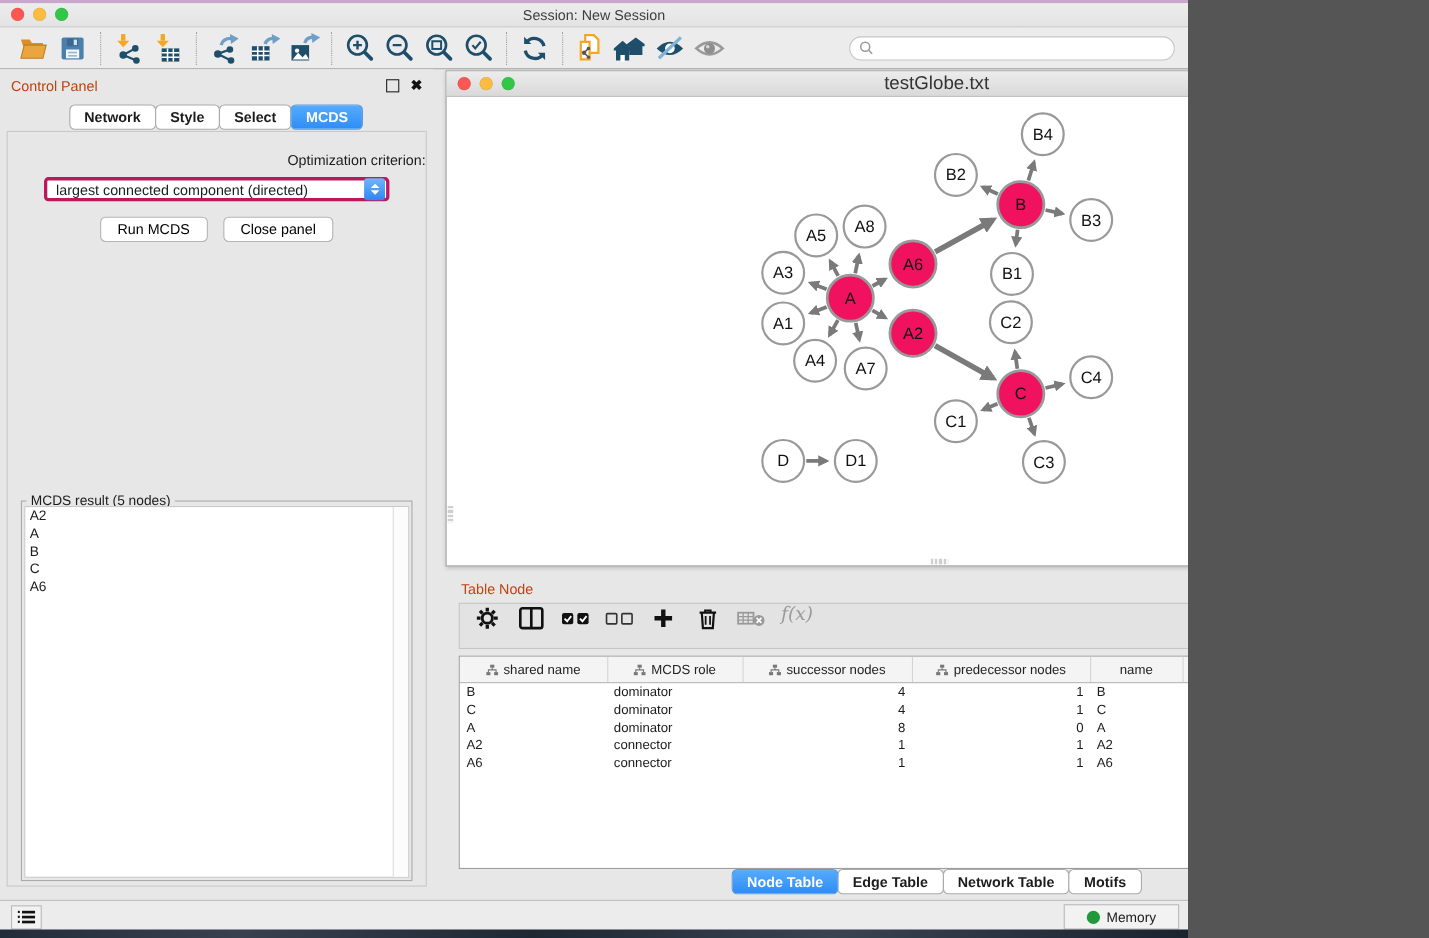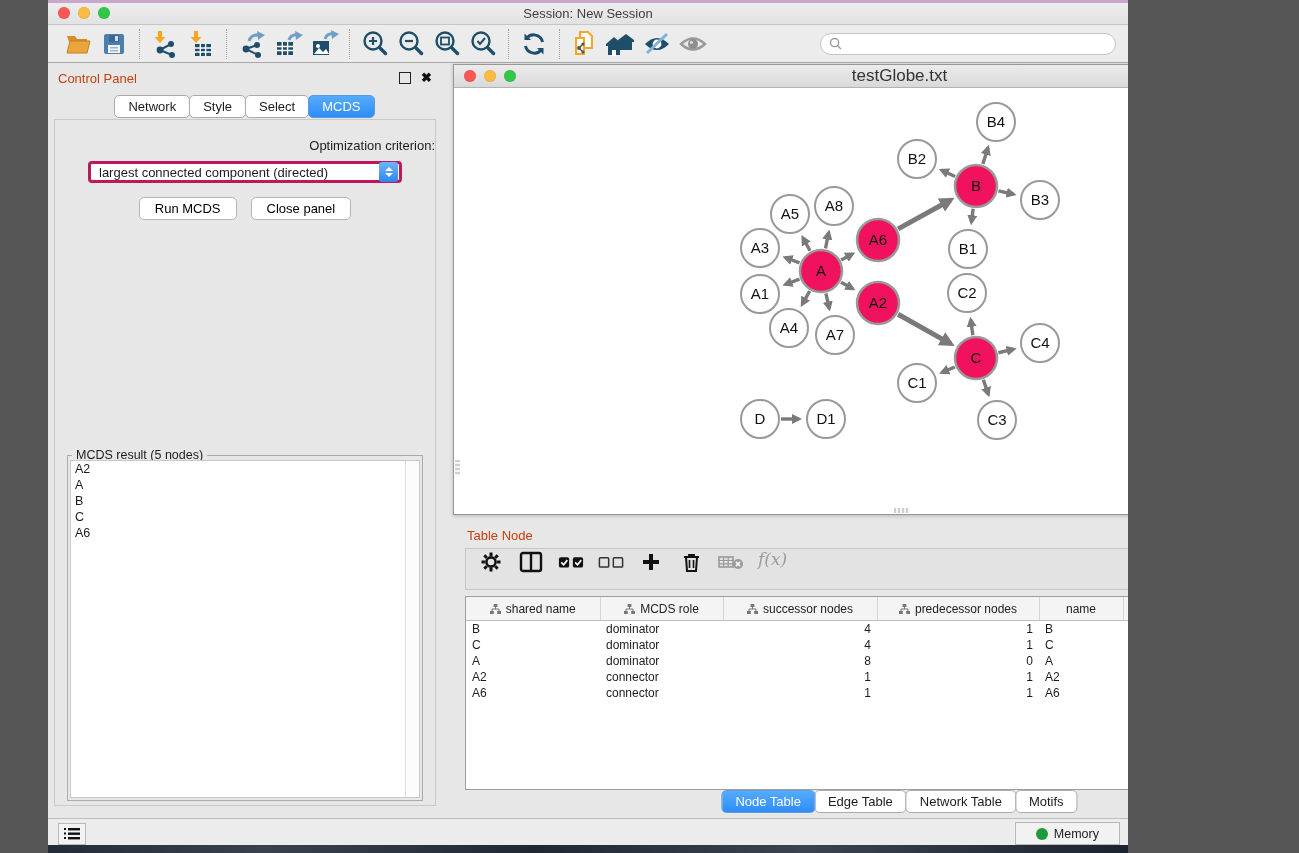--- a/index.html
+++ b/index.html
@@ -1,17 +1,17 @@
 <!DOCTYPE html>
 <html><head>
 <meta charset="utf-8">
 <style>
   html,body{margin:0;padding:0;background:#555;}
   #app{position:relative;width:1080px;height:853px;background:#E7E7E7;
-       font-family:"Liberation Sans",sans-serif;overflow:hidden;color:#1c1c1c;margin-left:48px;}
+       font-family:"Liberation Sans",sans-serif;overflow:hidden;color:#1c1c1c;}
   
   .desk-top{position:absolute;left:0;top:0;width:100%;height:3px;background:#C9A7CD;}
   .titlebar{position:absolute;left:0;top:3px;width:100%;height:21px;
             background:linear-gradient(#EDEDED,#E3E3E3);border-bottom:1px solid #C6C6C6;}
   .lights{position:absolute;left:10px;top:4px;display:flex;gap:8px;}
   .light{width:12px;height:12px;border-radius:50%;box-shadow:inset 0 0 1px rgba(0,0,0,.25);}
   .ttl{text-align:center;font-size:13px;line-height:21px;color:#3e3e3e;}
   .toolbar{position:absolute;left:0;top:25px;width:100%;height:38px;background:#ECECEC;
            border-bottom:1px solid #A9A9A9;display:flex;align-items:center;padding:0 12px;
            box-sizing:border-box;}
@@ -23,21 +23,21 @@
                    font-family:"Liberation Sans",sans-serif;}
   
   .cpanel{position:absolute;left:0;top:63px;width:394px;height:755px;background:#E7E7E7;}
   .panel-head{position:relative;height:28px;}
   .panel-title{position:absolute;left:10px;top:8px;font-size:13px;color:#c2410c;}
   .panel-btns{position:absolute;right:10px;top:9px;display:flex;gap:10px;align-items:center;}
   .float-glyph{width:10px;height:10px;border:1.5px solid #222;display:inline-block;}
   .close-glyph{font-size:13px;font-weight:bold;color:#111;line-height:10px;}
   .seg-tabs{display:flex;justify-content:center;margin-top:4px;}
   .seg{border:1px solid #ABABAB;background:#fff;font-size:13px;padding:3px 13px;margin-left:-1px;
-       border-radius:5px;position:relative;}
+       border-radius:5px;position:relative;font-weight:bold;}
   .seg.active{background:linear-gradient(#55ABFD,#2E8DF6);color:#fff;border-color:#5A9BE0;z-index:2;}
   .cp-body{position:absolute;left:6px;right:6px;top:56px;bottom:12px;border:1px solid #C9C9C9;
            background:#E7E7E7;}
   .opt-label{text-align:right;font-size:13px;margin-top:18px;}
   .dropdown{position:relative;margin:8px auto 0;width:314px;height:22px;background:#fff;
             border:3px solid #be185d;border-radius:4px;box-sizing:border-box;display:flex;align-items:center;}
   .dropdown .val{flex:1;font-size:13px;padding-left:8px;white-space:nowrap;overflow:hidden;}
   .dd-stepper{width:19px;height:20px;border-radius:3px;background:linear-gradient(#6FB5FC,#2E86F2);
               display:flex;flex-direction:column;align-items:center;justify-content:center;gap:2px;margin-right:1px;}
   .dd-stepper i{width:0;height:0;border-left:4px solid transparent;border-right:4px solid transparent;}

